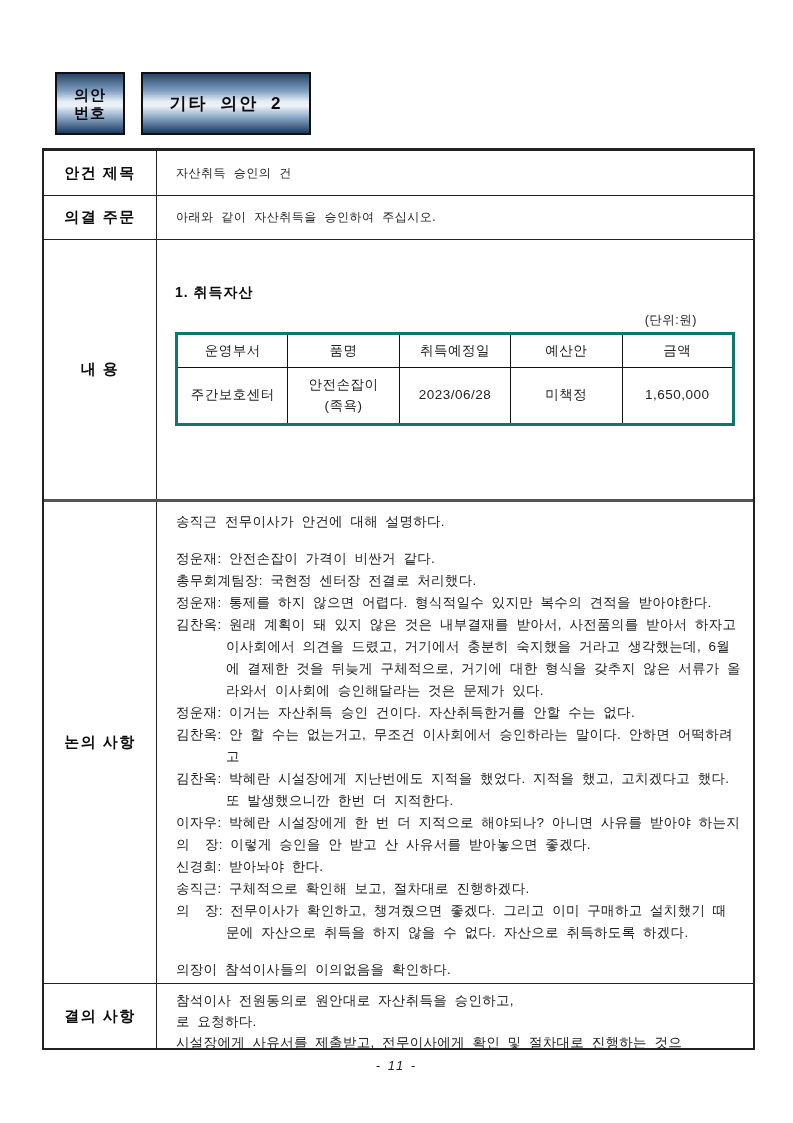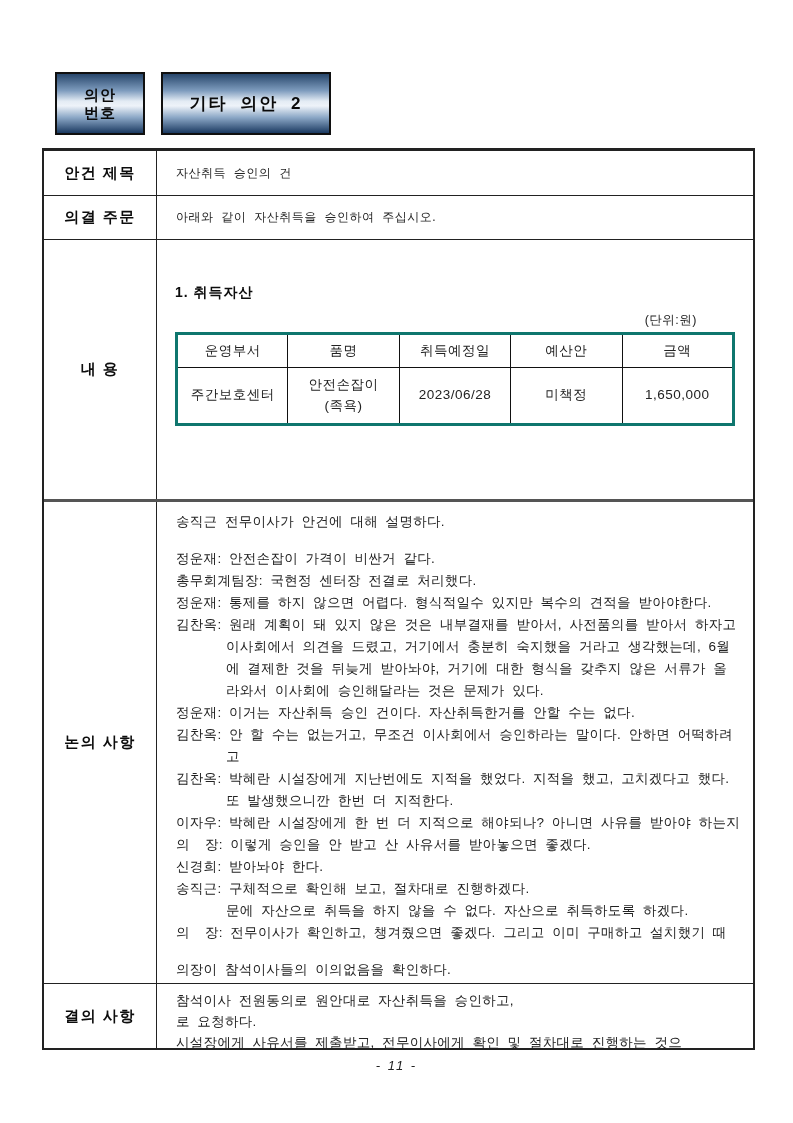--- a/index.html
+++ b/index.html
@@ -10,21 +10,21 @@
     color:#1d1d1d;
   }
   
   .agenda-box { position:absolute; left:55px; top:72px; height:63px; display:flex; }
   .agenda-cell {
     border:2px solid #101010;
     background:linear-gradient(180deg,#27466b 0%,#7d9bbd 28%,#e3ebf4 46%,#eef3f9 54%,#8aa6c5 74%,#1b3a61 100%);
     display:flex; align-items:center; justify-content:center;
     font-weight:bold; color:#0a0a0a;
   }
-  .agenda-cell.left { width:90px; font-size:15px; line-height:1.15; text-align:right; white-space:pre-line; letter-spacing:1px; }
+  .agenda-cell.left { width:70px; font-size:15px; line-height:1.15; text-align:right; white-space:pre-line; letter-spacing:1px; }
   .agenda-gap { width:16px; background:#ffffff; }
   .agenda-cell.right { width:170px; font-size:17px; letter-spacing:2px; word-spacing:6px; }
 
   
   .doc-table {
     position:absolute; left:42px; top:148px; width:713px;
     border:2px solid #222; border-top-width:3px; border-bottom-width:2px;
     background:#fff;
   }
   .trow { display:flex; border-top:1px solid #222; }
@@ -138,33 +138,33 @@
     <div class="tvalue">
       <div class="disc-cell">
 
       <div class="disc-line">송직근 전무이사가 안건에 대해 설명하다.</div>
           <div class="disc-line blank"></div>
           <div class="disc-line">정운재: 안전손잡이 가격이 비싼거 같다.</div>
           <div class="disc-line">총무회계팀장: 국현정 센터장 전결로 처리했다.</div>
           <div class="disc-line">정운재: 통제를 하지 않으면 어렵다. 형식적일수 있지만 복수의 견적을 받아야한다.</div>
           <div class="disc-line">김찬옥: 원래 계획이 돼 있지 않은 것은 내부결재를 받아서, 사전품의를 받아서 하자고</div>
           <div class="disc-line cont">이사회에서 의견을 드렸고, 거기에서 충분히 숙지했을 거라고 생각했는데, 6월</div>
-          <div class="disc-line cont">에 결제한 것을 뒤늦게 받아놔야, 거기에 대한 형식을 갖추지 않은 서류가 올</div>
+          <div class="disc-line cont">에 결제한 것을 뒤늦게 구체적으로, 거기에 대한 형식을 갖추지 않은 서류가 올</div>
           <div class="disc-line cont">라와서 이사회에 승인해달라는 것은 문제가 있다.</div>
           <div class="disc-line">정운재: 이거는 자산취득 승인 건이다. 자산취득한거를 안할 수는 없다.</div>
           <div class="disc-line">김찬옥: 안 할 수는 없는거고, 무조건 이사회에서 승인하라는 말이다. 안하면 어떡하려</div>
           <div class="disc-line cont">고</div>
           <div class="disc-line">김찬옥: 박혜란 시설장에게 지난번에도 지적을 했었다. 지적을 했고, 고치겠다고 했다.</div>
           <div class="disc-line cont">또 발생했으니깐 한번 더 지적한다.</div>
           <div class="disc-line">이자우: 박혜란 시설장에게 한 번 더 지적으로 해야되나? 아니면 사유를 받아야 하는지</div>
           <div class="disc-line">의  장: 이렇게 승인을 안 받고 산 사유서를 받아놓으면 좋겠다.</div>
           <div class="disc-line">신경희: 받아놔야 한다.</div>
           <div class="disc-line">송직근: 구체적으로 확인해 보고, 절차대로 진행하겠다.</div>
+          <div class="disc-line">의  장: 전무이사가 확인하고, 챙겨줬으면 좋겠다. 그리고 이미 구매하고 설치했기 때</div>
           <div class="disc-line cont">문에 자산으로 취득을 하지 않을 수 없다. 자산으로 취득하도록 하겠다.</div>
-          <div class="disc-line">의  장: 전무이사가 확인하고, 챙겨줬으면 좋겠다. 그리고 이미 구매하고 설치했기 때</div>
           <div class="disc-line blank"></div>
           <div class="disc-line">의장이 참석이사들의 이의없음을 확인하다.</div>
         </div>
     </div>
   </div>
 
   <div class="trow r5">
     <div class="tlabel">결의 사항</div>
     <div class="tvalue">
       <div class="dec-cell">

